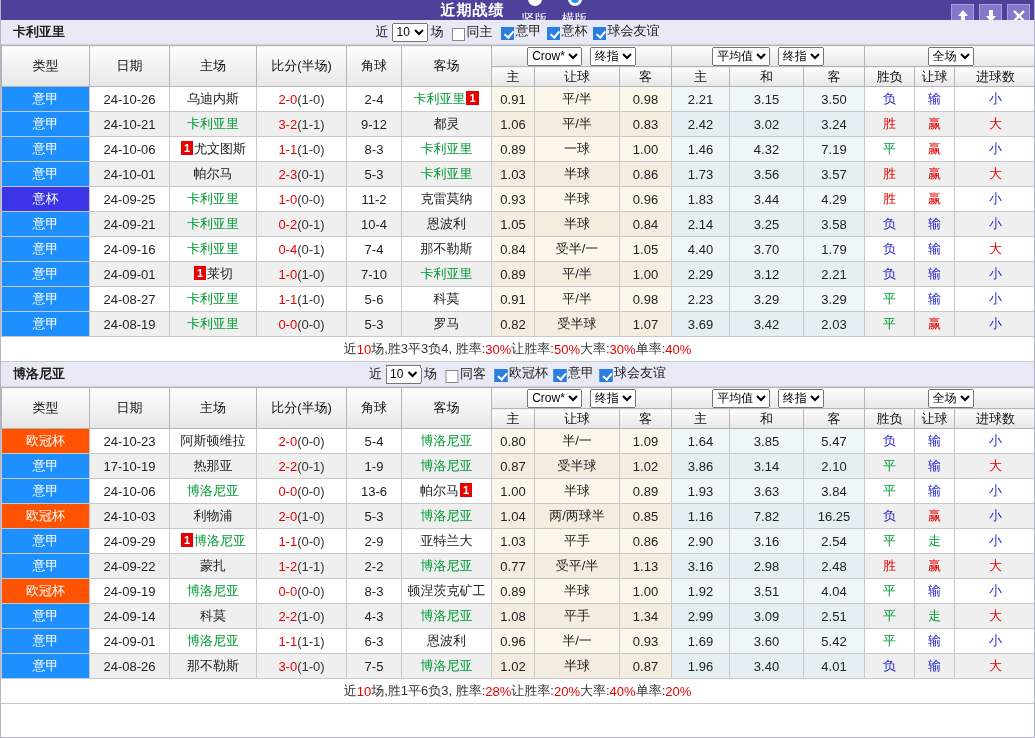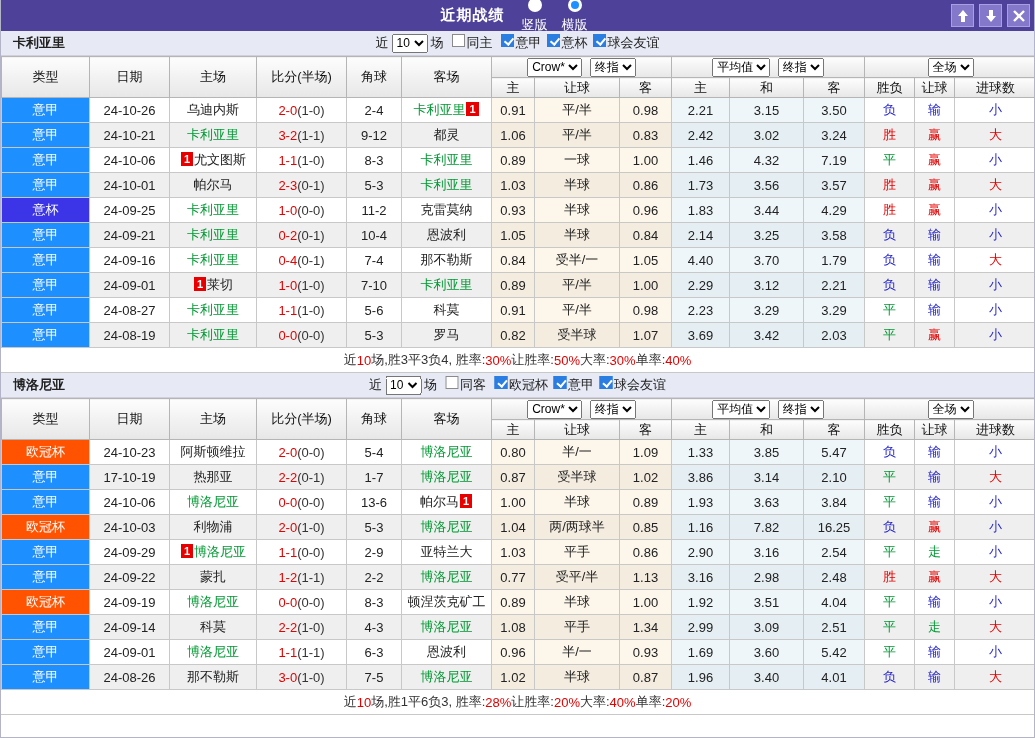--- a/index.html
+++ b/index.html
@@ -1,34 +1,34 @@
 <!DOCTYPE html>
 <html><head>
 <meta charset="utf-8">
 <style>
   * { margin:0; padding:0; box-sizing:border-box; }
   body { font-family:"Liberation Sans","DejaVu Sans",sans-serif; background:#fff; }
   .window { width:1035px; height:738px; border:1px solid #b4b4c8; border-top:none; background:#fff; overflow:hidden; }
 
   
-  .titlebar { height:31px; background:#4e4199; position:relative; display:flex; align-items:center; justify-content:center; color:#fff; }
+  .titlebar { height:20px; background:#4e4199; position:relative; display:flex; align-items:center; justify-content:center; color:#fff; }
   .title { font-size:15px; font-weight:bold; letter-spacing:1px; margin-right:10px; }
   .radio-item { display:inline-flex; align-items:center; gap:4px; margin:0 7px; font-size:13px; cursor:pointer;flex-direction:column; }
   .radio { width:14px; height:14px; border-radius:50%; background:#fff; display:inline-block; position:relative; }
   .radio.selected::after { content:''; position:absolute; left:3px; top:3px; width:8px; height:8px; border-radius:50%; background:#1e90ff; }
   .win-buttons { position:absolute; right:4px; top:4px; display:flex; gap:5px; }
   .win-btn { width:23px; height:23px; background:#8478cb; border:1px solid #a99ee0; display:flex; align-items:center; justify-content:center; padding:0; cursor:pointer; }
   .win-btn svg { display:block; }
 
   
   .section-bar { height:25px; background:#e7eaf5; border-bottom:1px solid #cfcfdd; position:relative; display:flex; align-items:center; font-size:13px; color:#222; }
   .team-name { margin-left:12px; font-weight:bold; }
   .filterbar { position:absolute; left:50%; transform:translateX(-50%); display:flex; align-items:center; gap:3px; white-space:nowrap; }
   .filterbar select { font-size:12px; height:19px; }
-  .cb-item { display:inline-flex; align-items:flex-start; gap:2px; margin-left:5px; cursor:pointer; }
+  .cb-item { display:inline-flex; align-items:flex-end; gap:2px; margin-left:5px; cursor:pointer; }
   .cb { width:13px; height:13px; border:1px solid #8a8a8a; background:#fff; display:inline-block; position:relative; }
   .cb.checked { background:#2a7de1; border-color:#2a7de1; }
   .cb.checked::after { content:''; position:absolute; left:4px; top:1px; width:4px; height:7px; border:solid #fff; border-width:0 2px 2px 0; transform:rotate(40deg); }
 
   
   table.grid { border-collapse:collapse; table-layout:fixed; width:1035px; font-size:13px; }
   .grid th { border:1px solid #b5b5b5; background:linear-gradient(#fdfdfd,#e7e7e7); font-weight:normal; color:#111; padding:0; height:20px; white-space:nowrap; overflow:hidden; }
   .grid tr.grp-row th { height:21px; }
   .grid th select { font-size:12px; height:19px; margin:0 2px; }
   .grid td { border:1px solid #c8c8c8; text-align:center; height:25px; padding:0; color:#222; white-space:nowrap; overflow:hidden; }
@@ -427,33 +427,33 @@
           <tr>
             <td class="type ucl">欧冠杯</td>
             <td class="date">24-10-23</td>
             <td class="team"><span class="tname">阿斯顿维拉</span></td>
             <td class="score"><span class="ft">2-0</span><span class="ht">(0-0)</span></td>
             <td class="corner">5-4</td>
             <td class="team green"><span class="tname">博洛尼亚</span></td>
             <td class="crow">0.80</td>
             <td class="crow">半/一</td>
             <td class="crow">1.09</td>
-            <td class="avg">1.33</td>
+            <td class="avg">1.64</td>
             <td class="avg">3.85</td>
             <td class="avg">5.47</td>
             <td class="res r-blue">负</td>
             <td class="res r-blue">输</td>
             <td class="res r-blue">小</td>
           </tr>
           <tr>
             <td class="type seriea">意甲</td>
             <td class="date">17-10-19</td>
             <td class="team"><span class="tname">热那亚</span></td>
             <td class="score"><span class="ft">2-2</span><span class="ht">(0-1)</span></td>
-            <td class="corner">1-7</td>
+            <td class="corner">1-9</td>
             <td class="team green"><span class="tname">博洛尼亚</span></td>
             <td class="crow">0.87</td>
             <td class="crow">受半球</td>
             <td class="crow">1.02</td>
             <td class="avg">3.86</td>
             <td class="avg">3.14</td>
             <td class="avg">2.10</td>
             <td class="res r-green">平</td>
             <td class="res r-blue">输</td>
             <td class="res r-red">大</td>

